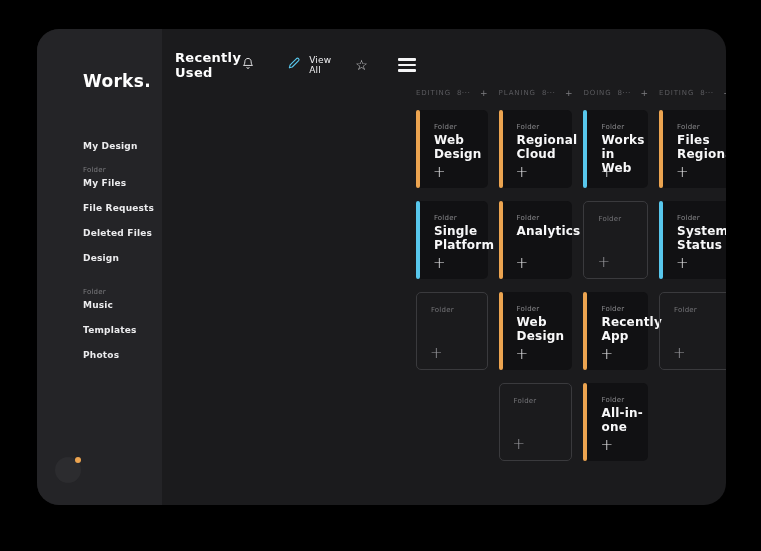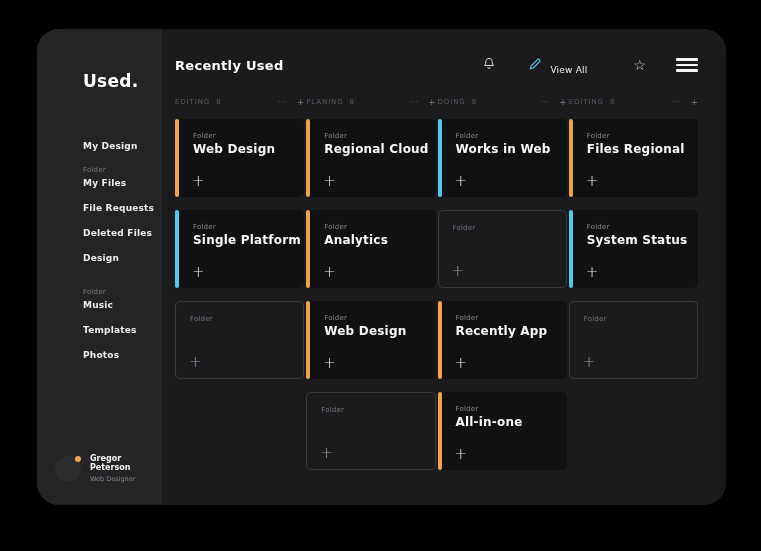--- a/index.html
+++ b/index.html
@@ -19,33 +19,33 @@
   .menu-item{margin-bottom:15px;cursor:default;}
   .menu-item.gap{margin-top:25px;}
   .menu-item .tag{display:block;font-size:7px;color:#7b7b7e;margin-bottom:4px;letter-spacing:.2px;}
   .menu-item .label{display:block;font-size:9px;font-weight:bold;color:#ececee;letter-spacing:.2px;}
   .profile{position:absolute;left:18px;bottom:22px;display:flex;align-items:center;gap:9px;}
   .avatar{width:26px;height:26px;border-radius:50%;background:#2c2c2f;position:relative;flex:none;}
   .avatar .dot{position:absolute;top:0;right:0;width:6px;height:6px;border-radius:50%;}
   .profile .name{font-size:8px;font-weight:bold;color:#f4f4f5;}
   .profile .role{font-size:6.5px;color:#8a8a8d;margin-top:3px;}
   
-  .main{flex:1;position:relative;padding:27px 28px 4px 13px;display:flex;flex-direction:column;}
+  .main{flex:1;position:relative;padding:27px 28px 4px 13px;display:flex;flex-direction:row;}
   .main-header{display:flex;align-items:center;height:18px;}
   .page-title{font-size:13px;font-weight:bold;color:#ffffff;letter-spacing:.3px;}
   .header-icons{margin-left:auto;display:flex;align-items:center;}
   .icon-btn{display:flex;align-items:center;cursor:pointer;}
   .bell-wrap{margin-right:32px;}
-  .viewall-wrap{margin-right:46px;display:flex;align-items:flex-end;gap:8px;}
+  .viewall-wrap{margin-right:20px;display:flex;align-items:flex-start;gap:8px;}
   .viewall-text{font-size:9px;color:#f0f0f2;letter-spacing:.2px;}
   .star-glyph{font-size:14px;color:#d9d9db;line-height:1;margin-right:30px;}
   .burger{display:flex;flex-direction:column;gap:3px;width:22px;}
   .burger span{display:block;height:2.4px;background:#f5f5f6;border-radius:1px;}
   
-  .board{margin-top:23px;display:grid;grid-template-columns:repeat(4,1fr);column-gap:2px;align-items:start;}
+  .board{margin-top:32px;display:grid;grid-template-columns:repeat(4,1fr);column-gap:11px;align-items:start;}
   .col{display:flex;flex-direction:column;}
   .col-header{display:flex;align-items:center;height:10px;margin-bottom:8px;}
   .col-name{font-size:7px;color:#5a5a5e;letter-spacing:.9px;}
   .col-count{font-size:7px;color:#5a5a5e;margin-left:6px;}
   .col-dots{margin-left:auto;font-size:8px;color:#56565a;letter-spacing:1.5px;line-height:1;cursor:pointer;}
   .col-add{margin-left:9px;font-size:9px;color:#7d7d81;line-height:1;cursor:pointer;}
   .cards{display:flex;flex-direction:column;row-gap:13px;margin-top:4px;}
   .card{position:relative;height:78px;border-radius:5px;background:#111113;cursor:pointer;}
   .card .bar{position:absolute;left:0;top:0;bottom:0;width:4px;border-radius:4px;}
   .card .ctag{position:absolute;left:18px;top:13px;font-size:7px;color:#88888b;letter-spacing:.2px;}
@@ -54,21 +54,21 @@
   .card.empty{background:transparent;border:1px solid #3a3a3d;height:76px;}
   .card.empty .ctag{left:14px;color:#747478;}
   .card.empty .cadd{left:13px;color:#9c9ca0;}
 </style>
 </head>
 <body>
 
 <div class="window">
 
   <div class="sidebar">
-    <div class="logo">Used.</div>
+    <div class="logo">Works.</div>
     <div class="menu">
         <div class="menu-item">
           <span class="label">My Design</span>
         </div>
         <div class="menu-item">
           <span class="tag">Folder</span>
           <span class="label">My Files</span>
         </div>
         <div class="menu-item">
           <span class="label">File Requests</span>
@@ -86,24 +86,20 @@
         <div class="menu-item">
           <span class="label">Templates</span>
         </div>
         <div class="menu-item">
           <span class="label">Photos</span>
         </div>
       </div>
     <div class="profile">
       <div class="avatar">
         <span class="dot" style="background: rgb(236, 164, 80);"></span>
-      </div>
-      <div>
-        <div class="name">Gregor Peterson</div>
-        <div class="role">Web Designer</div>
       </div>
     </div>
   </div>
 
   <div class="main">
     <div class="main-header">
       <div class="page-title">Recently Used</div>
       <div class="header-icons">
         <div class="icon-btn bell-wrap">
           <span>

